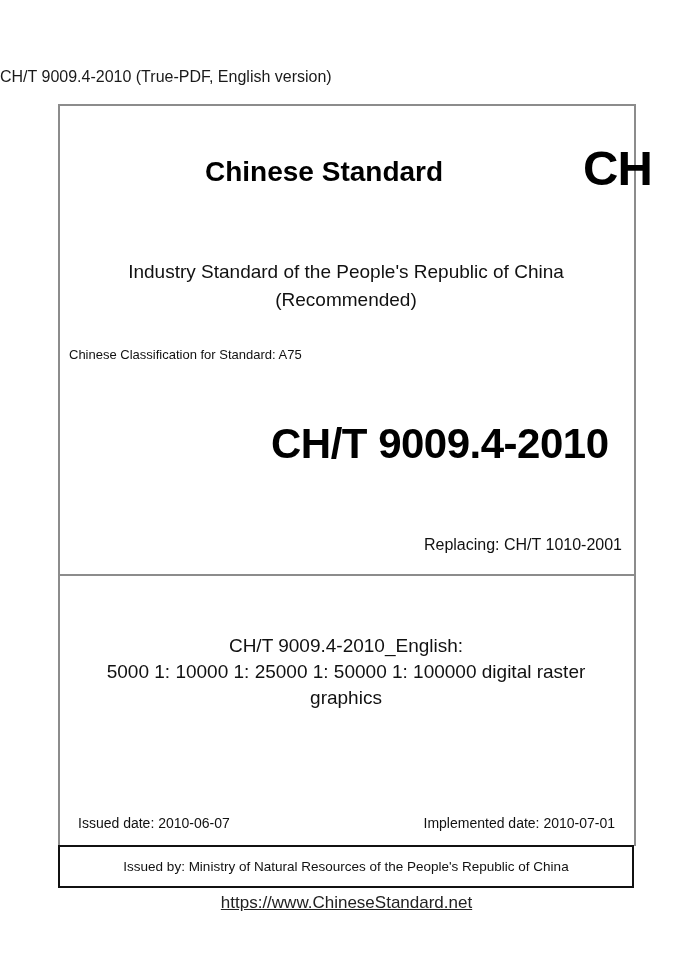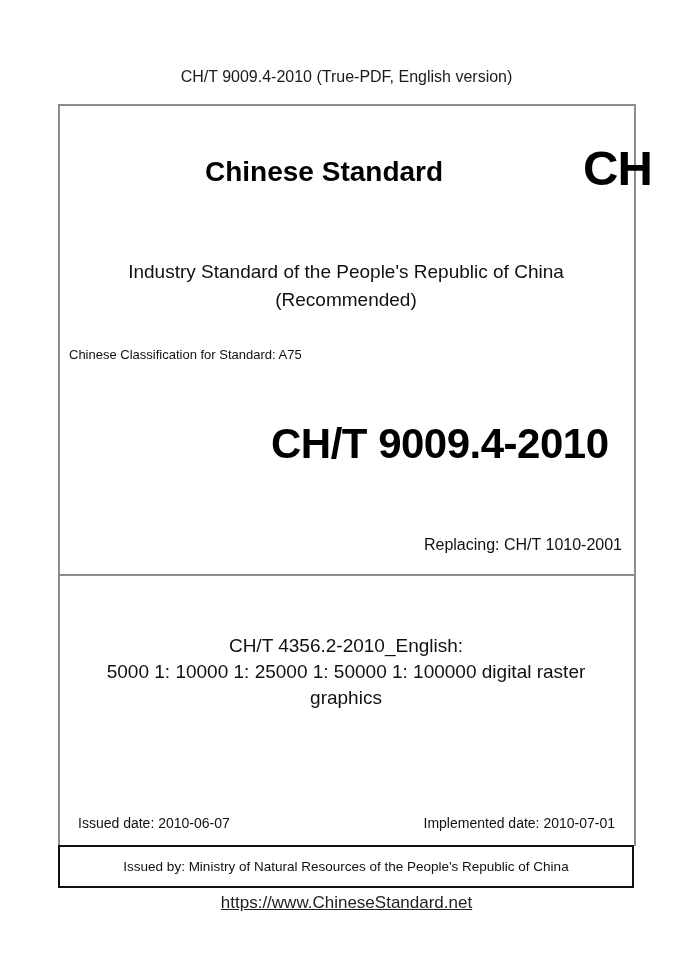--- a/index.html
+++ b/index.html
@@ -11,21 +11,21 @@
       width: 693px;
       height: 980px;
       position: relative;
       font-family: "Liberation Sans", sans-serif;
       color: #000000;
       overflow: hidden;
     }
     .abs { position: absolute; }
     .header-title {
       left: 0; width: 693px; top: 68px;
-      text-align: center;
+      text-align: left;
       font-size: 16px;
       color: #1a1a1a;
     }
     .outer-box {
       left: 58px; top: 104px;
       width: 574px; height: 740px;
       border: 2px solid #8c8c8c;
       border-bottom: none;
       box-sizing: content-box;
     }
@@ -108,21 +108,21 @@
   <div>(Recommended)</div>
 </div>
 
 <div class="abs classification">Chinese Classification for Standard: A75</div>
 
 <div class="abs std-number">CH/T 9009.4-2010</div>
 
 <div class="abs replacing">Replacing: CH/T 1010-2001</div>
 
 <div class="abs doc-title">
-  <div>CH/T 4356.2-2010_English:</div>
+  <div>CH/T 9009.4-2010_English:</div>
   <div>5000 1: 10000 1: 25000 1: 50000 1: 100000 digital raster</div>
   <div>graphics</div>
 </div>
 
 <div class="abs issued-date">Issued date: 2010-06-07</div>
 <div class="abs impl-date">Implemented date: 2010-07-01</div>
 
 <div class="abs issuer-box">
   <span>Issued by: Ministry of Natural Resources of the People's Republic of China</span>
 </div>

